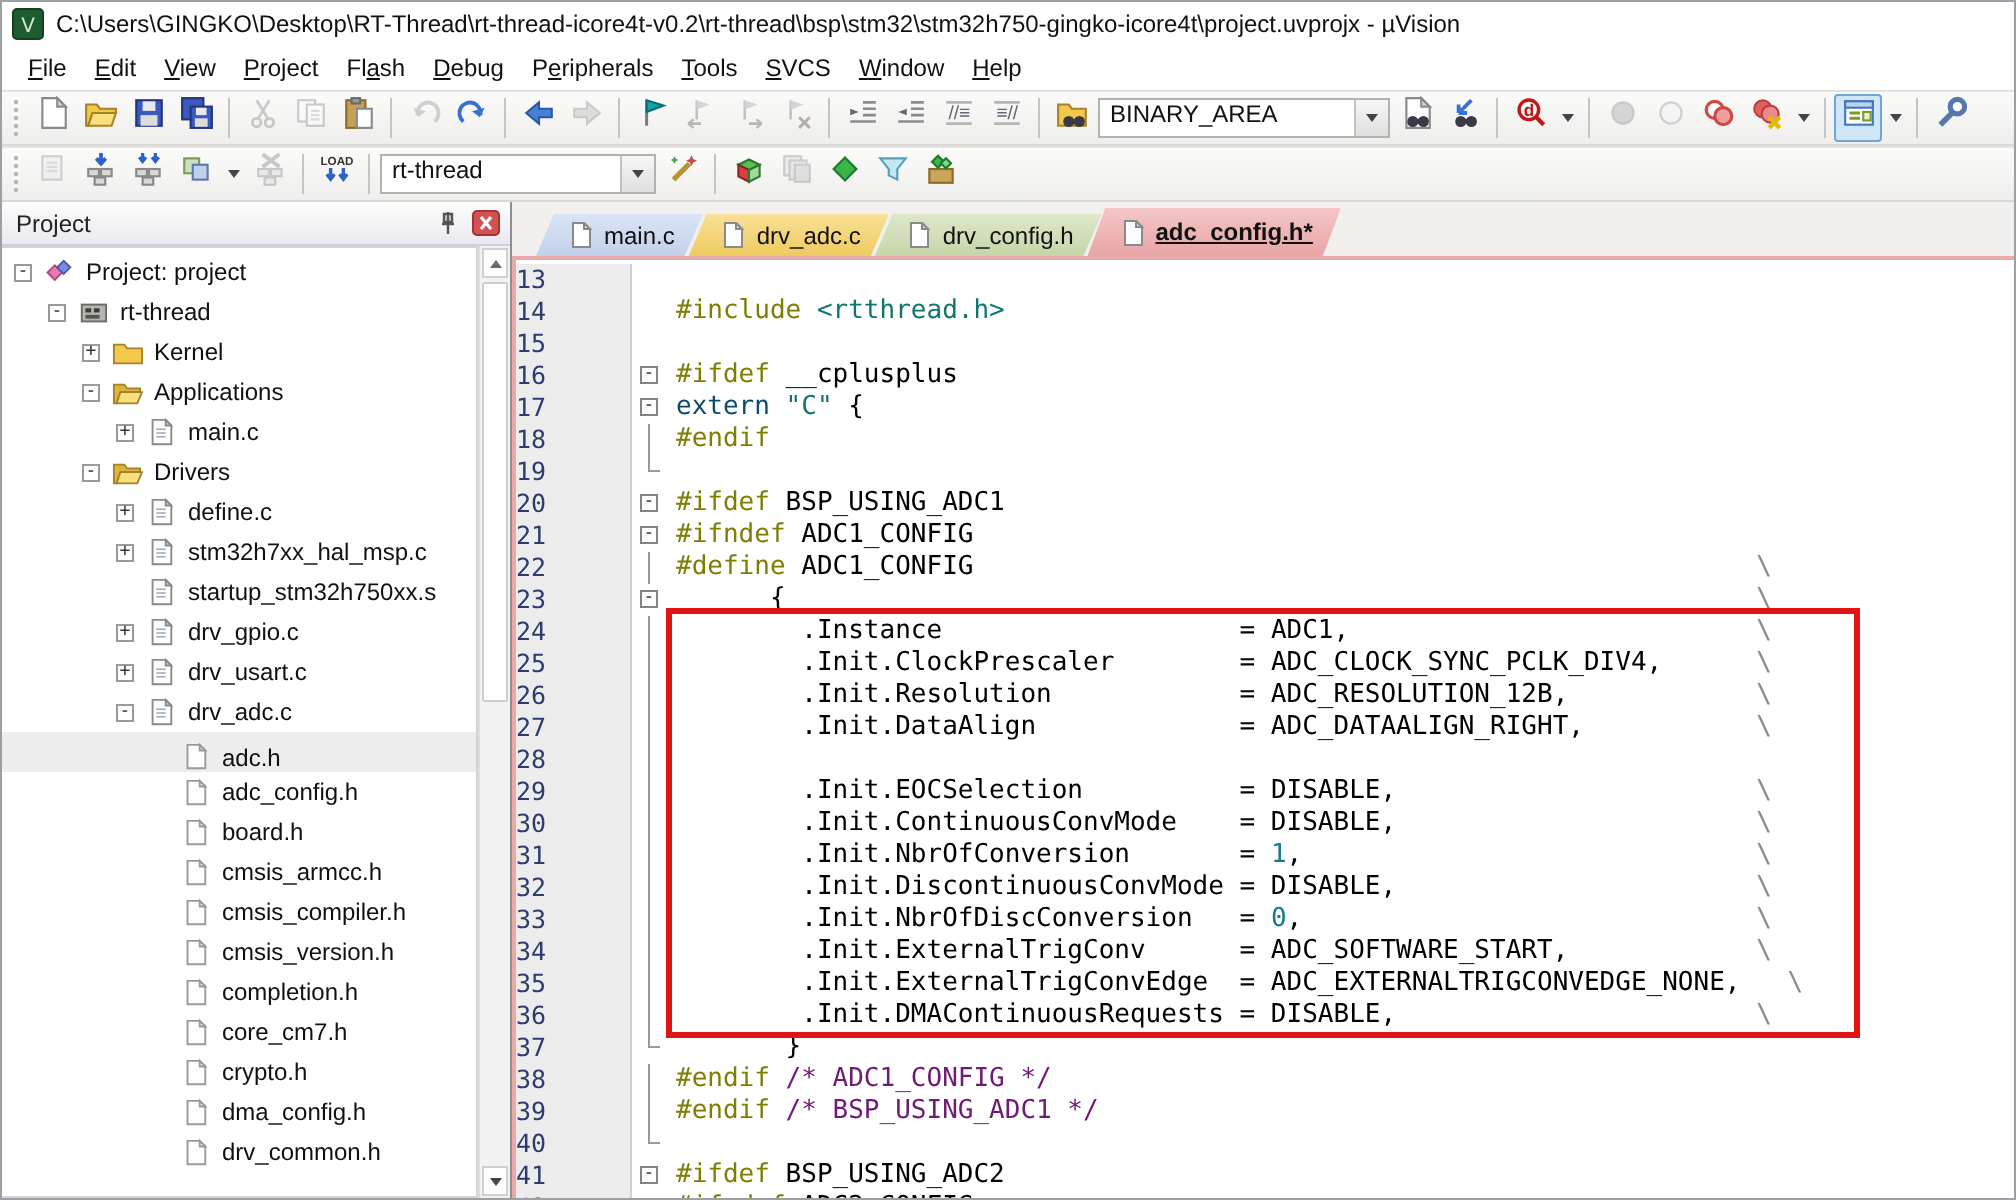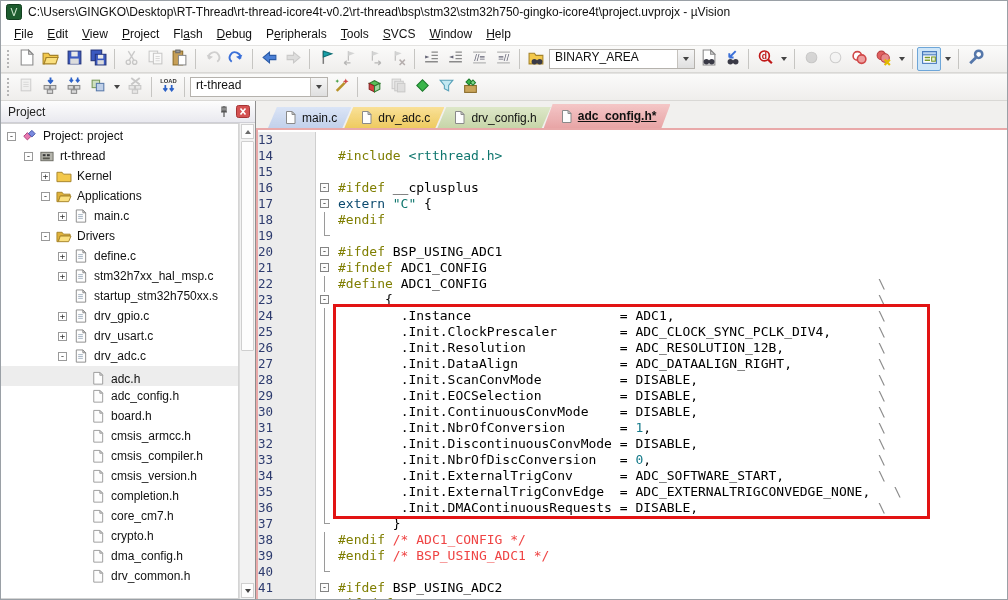--- a/index.html
+++ b/index.html
@@ -65,21 +65,21 @@
   .cl { height:16px; display:flex; align-items:center; }
   .ln { width:58px; flex:none; background:#ececec; color:#2d3b6e; font-size:12.5px; padding-right:7px; height:16px; line-height:16px; border-right:1px solid #cfcfcf; }
   .fold { width:18px; flex:none; height:16px; position:relative; }
   .fold .fbox { position:absolute; left:4px; top:3px; width:9px; height:9px; border:1px solid #848484; background:#fcfcfc; font-size:9px; line-height:7px; text-align:center; color:#333; }
   .fold .fline { position:absolute; left:8px; top:0; width:1px; height:16px; background:#9a9a9a; }
   .fold .fend { position:absolute; left:8px; top:0; width:6px; height:8px; border-left:1px solid #9a9a9a; border-bottom:1px solid #9a9a9a; }
   .ct { white-space:pre; height:16px; line-height:16px; padding-left:4px; }
   .hlbox { position:absolute; left:75px; top:174px; width:597px; height:215px; border:3px solid #e21313; z-index:6; pointer-events:none; }
 
   .seg-pp { color:#7f7e00; } .seg-kw { color:#0c4a6e; } .seg-st { color:#0f766e; }
-  .seg-cm { color:#ef4444;text-align:center; } .seg-nu { color:#157a8a; } .seg-pl { color:#000; }
+  .seg-cm { color:#701a75;text-align:center; } .seg-nu { color:#157a8a; } .seg-pl { color:#000; }
   .seg-bs { color:#8a8a8a; }
 </style>
 </head>
 <body>
 
 <div class="app">
 
   <div class="titlebar">
     <span class="logo">
       <svg viewBox="0 0 16 16">
@@ -774,21 +774,20 @@
               <span class="fold">
                 <span class="fline"></span>
               </span>
               <span class="ct">        <span class="seg-pl">.Init.DataAlign</span>             <span class="seg-pl">= ADC_DATAALIGN_RIGHT,</span>           <span class="seg-bs">\</span></span>
             </div>
             <div class="cl">
               <span class="ln">28</span>
               <span class="fold">
                 <span class="fline"></span>
               </span>
-              <span class="ct">        <span class="seg-pl">.Init.ScanConvMode</span>          <span class="seg-pl">= DISABLE,</span>                       <span class="seg-bs">\</span></span>
             </div>
             <div class="cl">
               <span class="ln">29</span>
               <span class="fold">
                 <span class="fline"></span>
               </span>
               <span class="ct">        <span class="seg-pl">.Init.EOCSelection</span>          <span class="seg-pl">= DISABLE,</span>                       <span class="seg-bs">\</span></span>
             </div>
             <div class="cl">
               <span class="ln">30</span>

